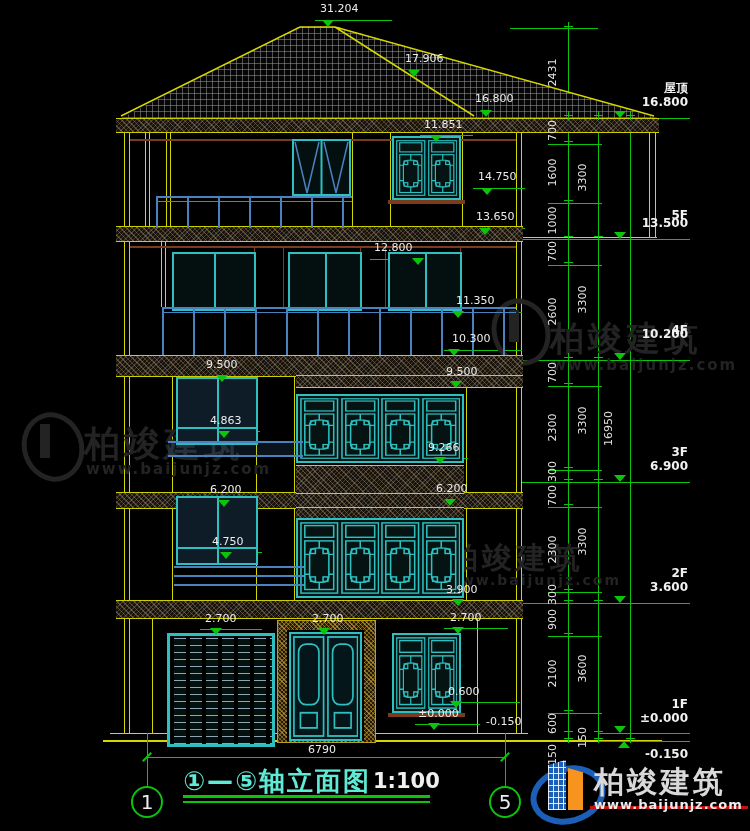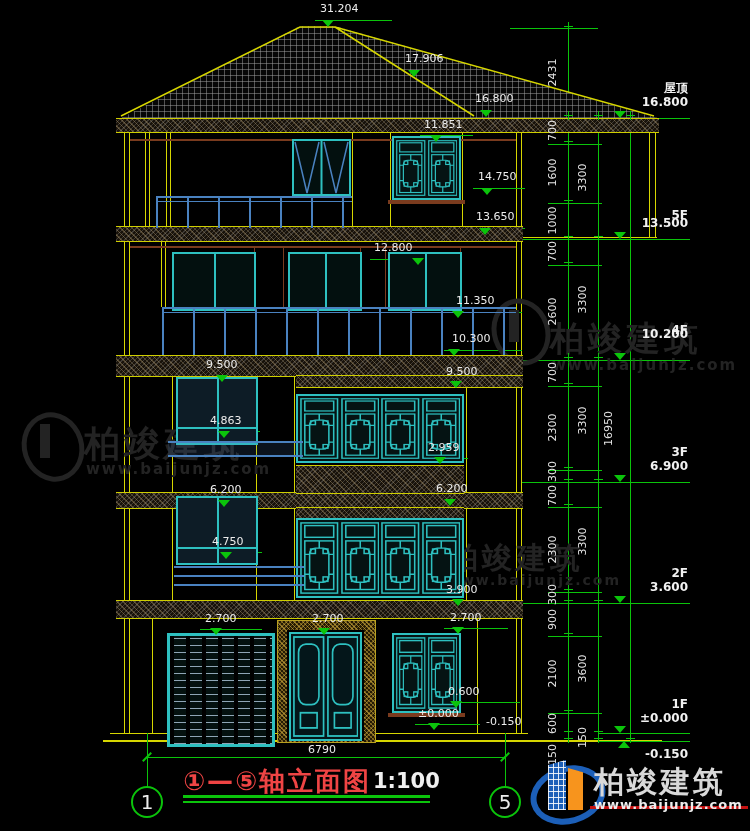--- a/index.html
+++ b/index.html
@@ -43,21 +43,21 @@
   .bbeam{position:absolute;border-top:2px solid #4a82c0;border-bottom:2px solid #4a82c0;background:rgba(74,130,192,.15);z-index:4;}
   .gar{position:absolute;border:3px solid #2ec0c0;z-index:3;background:
     repeating-linear-gradient(90deg,#000 0 4px,transparent 4px 16px),
     repeating-linear-gradient(0deg,#8fa5b5 0 1px,transparent 1px 7px),#04110f;}
   
   .wm{position:absolute;color:#232323;font-weight:bold;letter-spacing:4px;white-space:nowrap;z-index:1;font-family:"DejaVu Sans",sans-serif;}
   .wmu{position:absolute;color:#232323;font-weight:bold;letter-spacing:2px;white-space:nowrap;z-index:1;}
   .wlogo{position:absolute;border:5px solid #232323;border-radius:50%;transform:rotate(-18deg);z-index:1;}
   .wbar{position:absolute;background:#232323;z-index:1;}
   
-  .ttl{position:absolute;color:#ef4444;font-size:26px;font-weight:bold;letter-spacing:2px;white-space:nowrap;z-index:6;}
+  .ttl{position:absolute;color:#5eead4;font-size:26px;font-weight:bold;letter-spacing:2px;white-space:nowrap;z-index:6;}
   .scl{position:absolute;color:#f0f0f0;font-size:21px;font-weight:bold;z-index:6;}
   .bub{position:absolute;width:28px;height:28px;border:2px solid #0bc40b;border-radius:50%;color:#eee;
        font-size:20px;line-height:28px;text-align:center;z-index:6;}
   
   .bellipse{position:absolute;border:6px solid #1c5fb8;border-radius:50%;transform:rotate(-15deg);z-index:7;}
   .bblue{position:absolute;background:
      repeating-linear-gradient(0deg,rgba(255,255,255,.85) 0 1px,transparent 1px 6px),
      repeating-linear-gradient(90deg,rgba(255,255,255,.85) 0 1px,transparent 1px 5px),#1c5fb8;
      clip-path:polygon(0 10%,100% 0,100% 100%,0 100%);z-index:8;}
   .borange{position:absolute;background:#f7941d;clip-path:polygon(0 0,100% 10%,100% 100%,0 100%);z-index:7;}
@@ -270,21 +270,21 @@
     <i class="tri" style="left:448px;top:349px"></i>
   <div class="mt" style="left:446px;top:366px">9.500</div>
   <div class="gl" style="left:440px;top:382px;width:82px"></div>
     <i class="tri" style="left:450px;top:381px"></i>
   <div class="mt" style="left:206px;top:359px">9.500</div>
   <div class="gl" style="left:200px;top:375px;width:58px"></div>
     <i class="tri" style="left:216px;top:375px"></i>
   <div class="mt" style="left:210px;top:415px">4.863</div>
   <div class="gl" style="left:204px;top:431px;width:56px"></div>
     <i class="tri" style="left:218px;top:431px"></i>
-  <div class="mt" style="left:428px;top:442px">2.959</div>
+  <div class="mt" style="left:428px;top:442px">9.266</div>
   <div class="gl" style="left:422px;top:458px;width:46px"></div>
     <i class="tri" style="left:434px;top:457px"></i>
   <div class="mt" style="left:210px;top:484px">6.200</div>
   <div class="gl" style="left:204px;top:500px;width:58px"></div>
     <i class="tri" style="left:218px;top:500px"></i>
   <div class="mt" style="left:436px;top:483px">6.200</div>
   <div class="gl" style="left:430px;top:499px;width:90px"></div>
     <i class="tri" style="left:444px;top:499px"></i>
   <div class="mt" style="left:212px;top:536px">4.750</div>
   <div class="gl" style="left:205px;top:552px;width:57px"></div>

